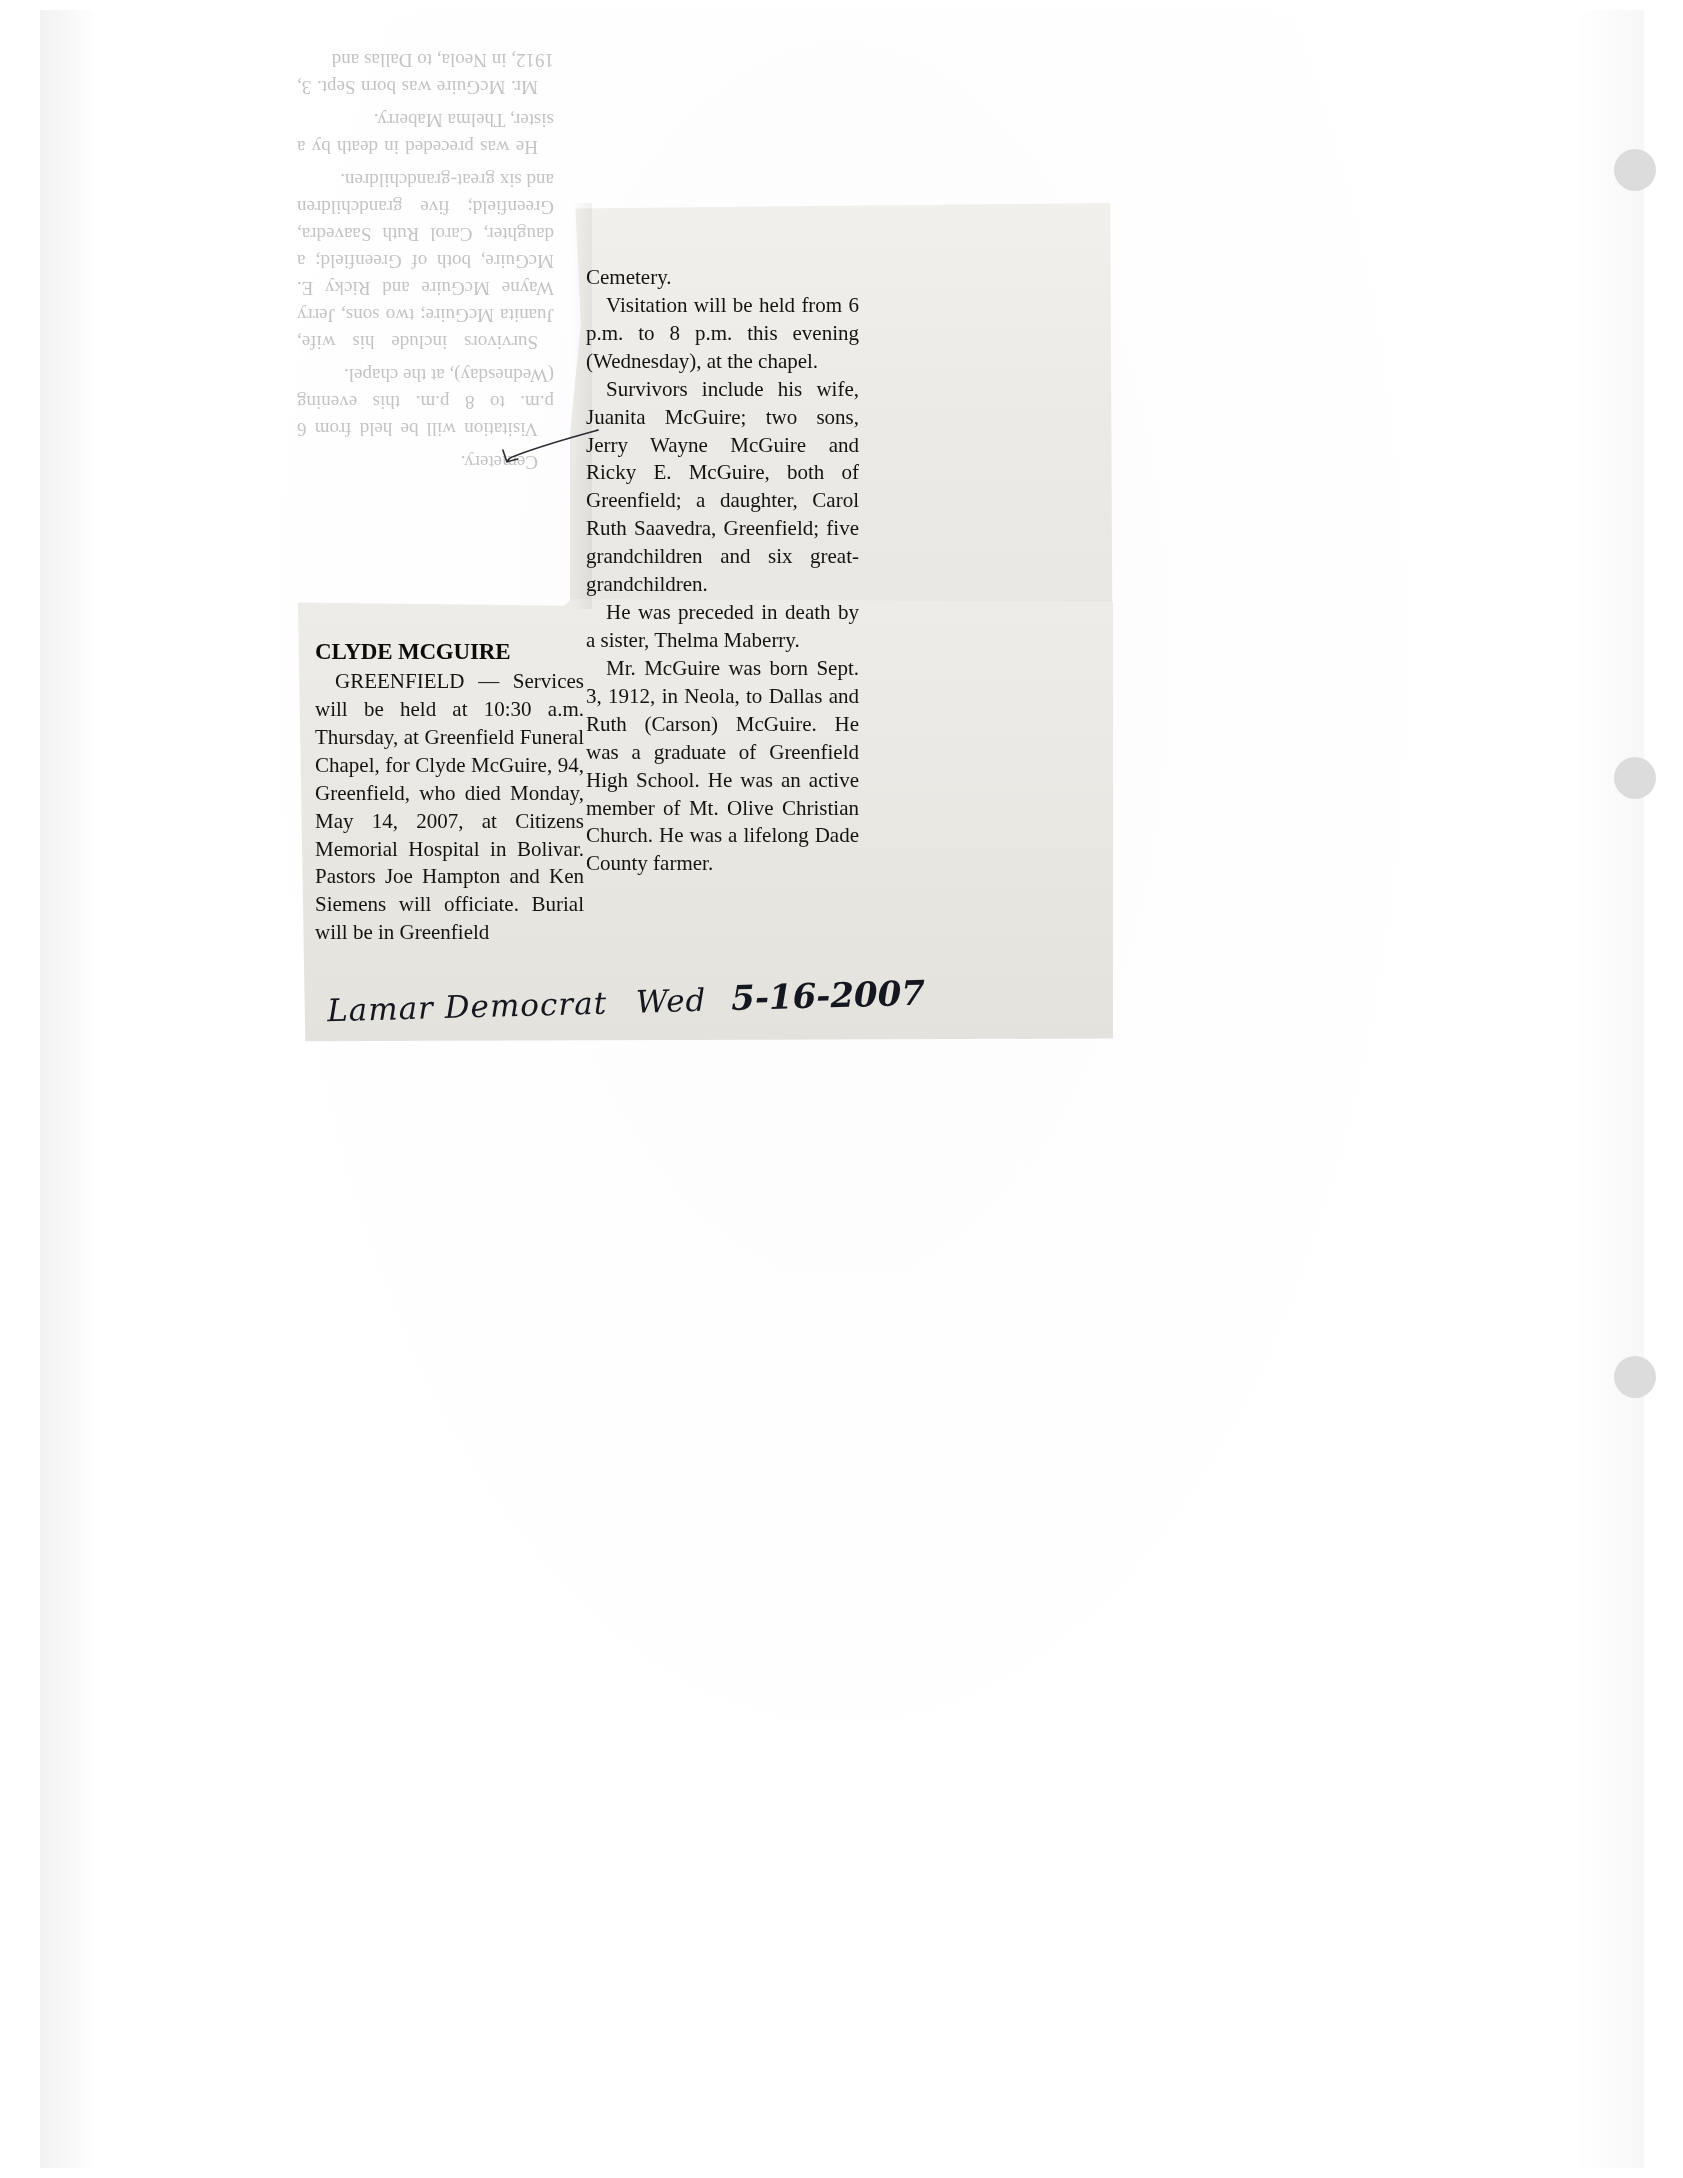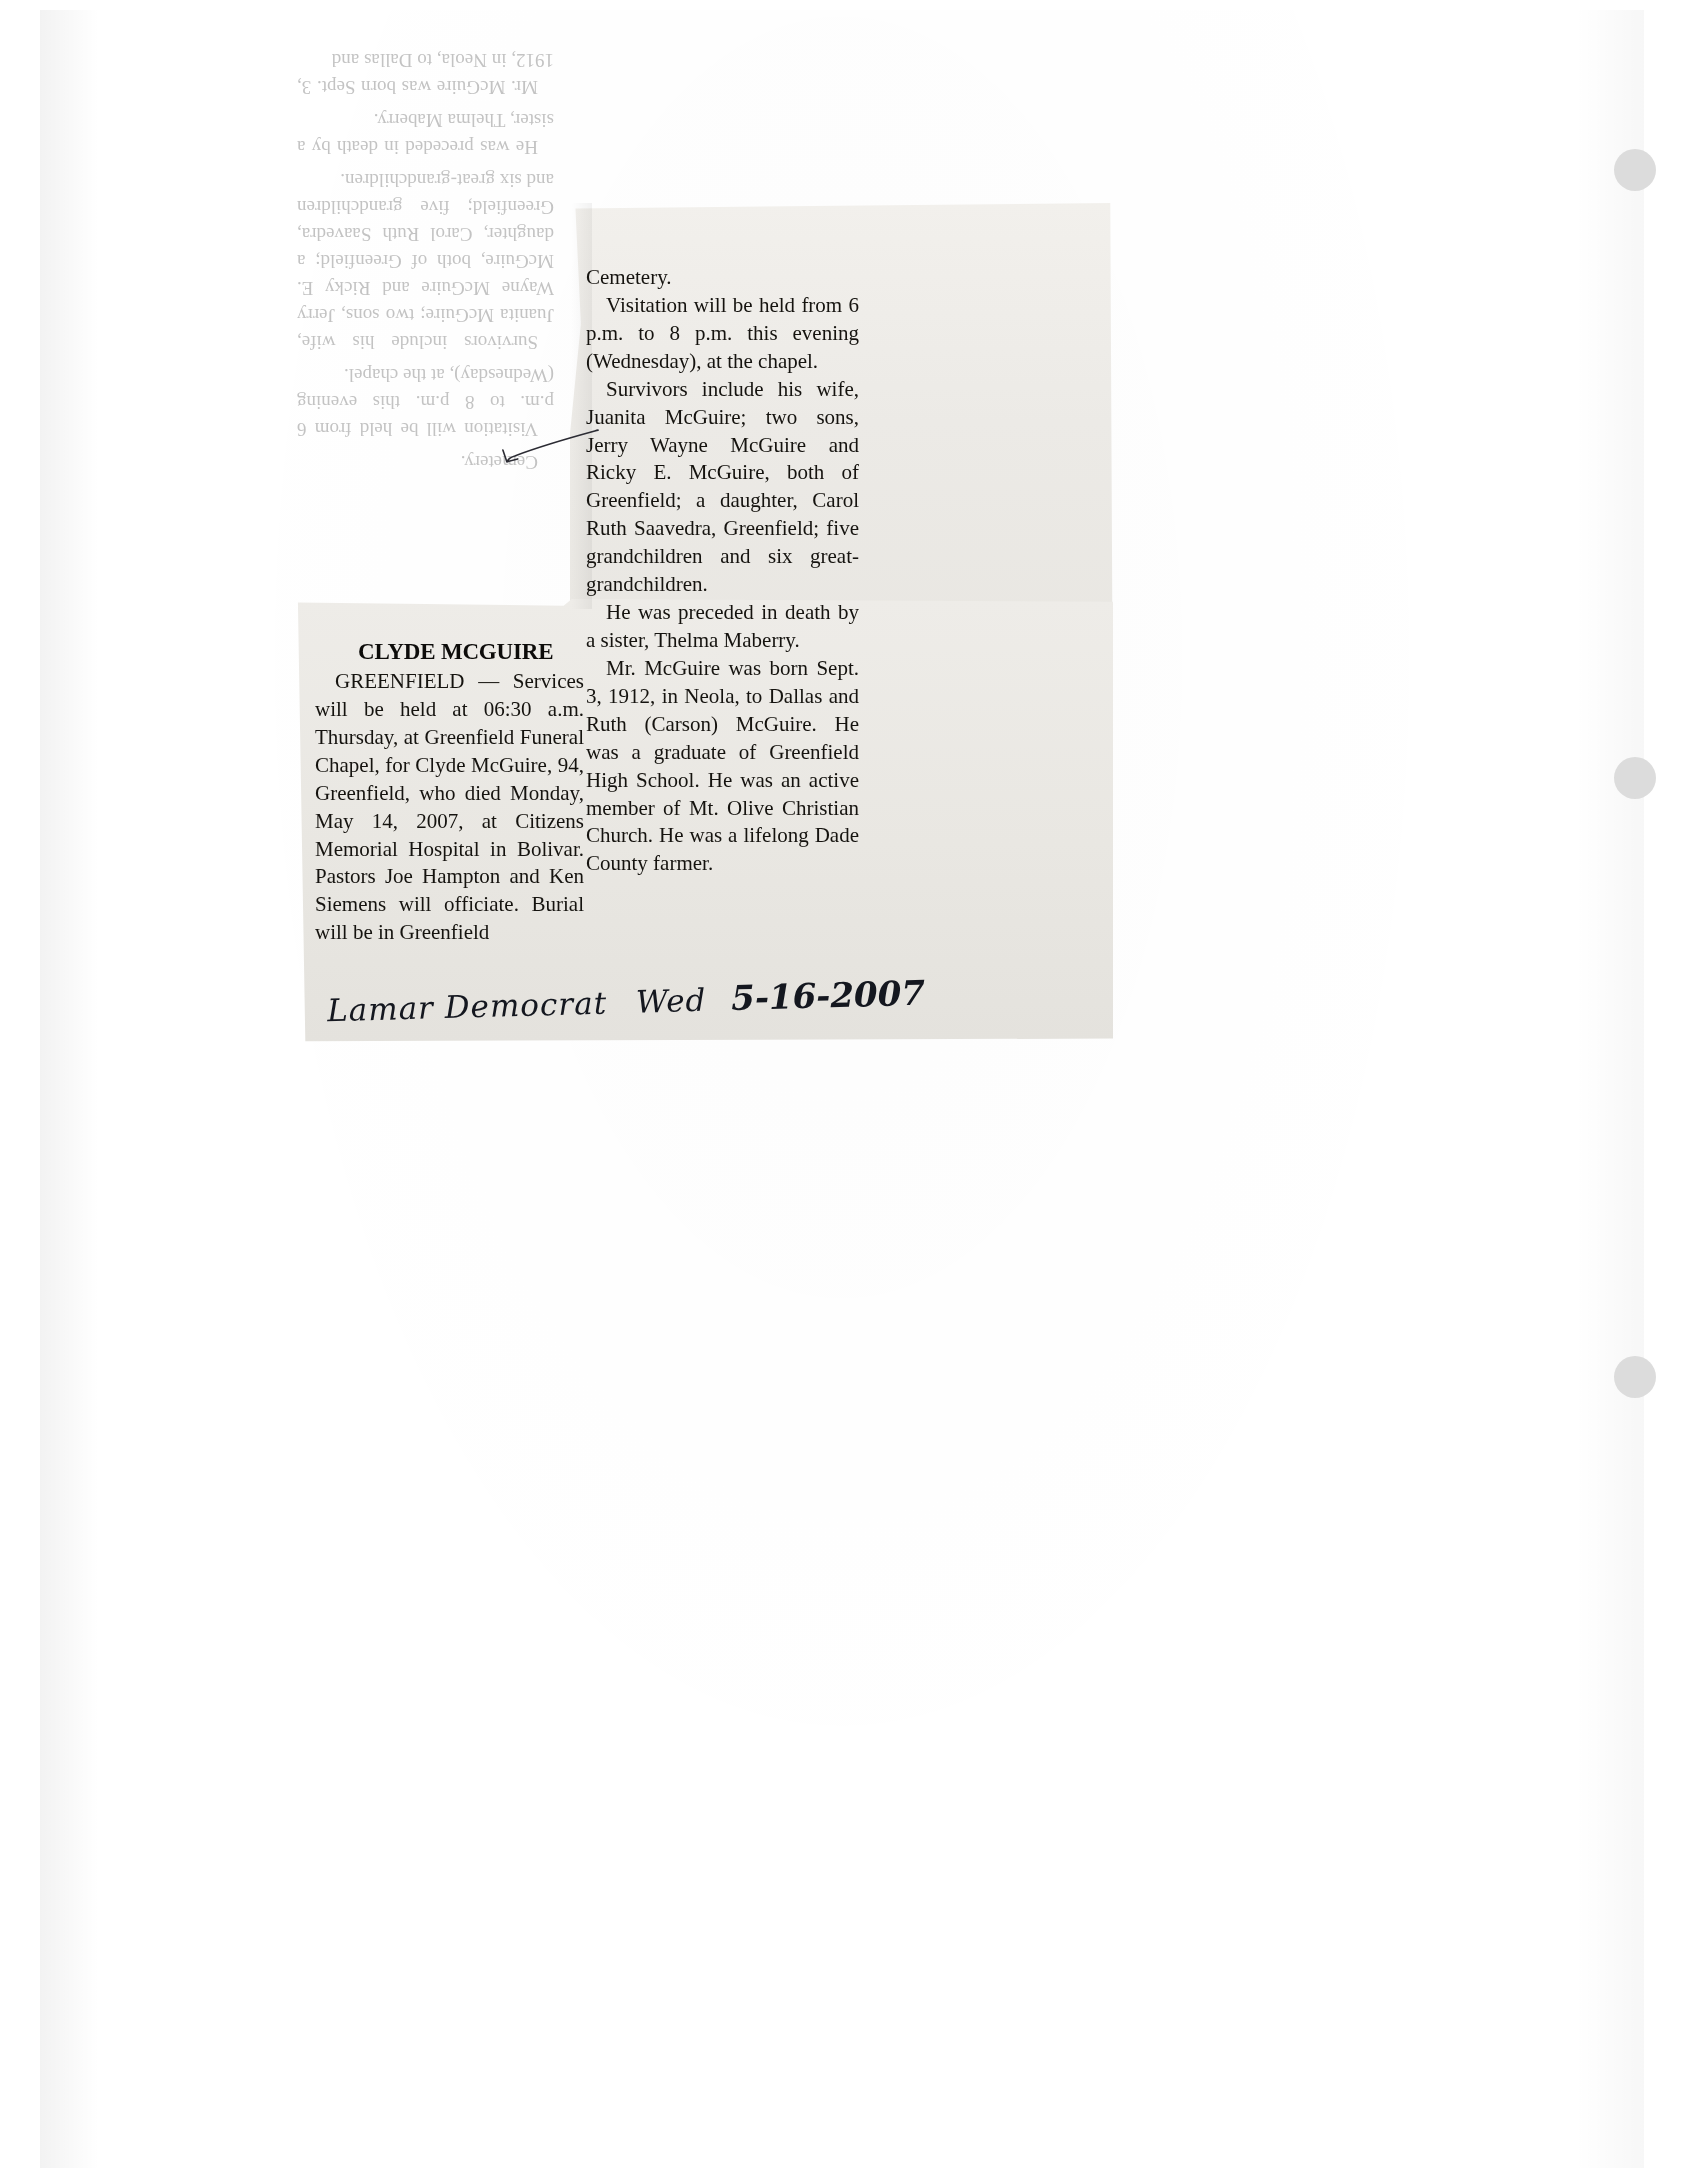--- a/index.html
+++ b/index.html
@@ -137,21 +137,20 @@
   #headline {
     position: absolute;
     left: 22px;
     top: 436px;
     width: 273px;
     font-family: "Liberation Serif", serif;
     font-weight: bold;
     font-size: 23px;
     letter-spacing: -0.2px;
     color: #0d0c0a;
-    margin-left: 43px;
   }
 
   
   #pen-mark {
     position: absolute;
     left: 194px;
     top: 223px;
     width: 119px;
     height: 40px;
     pointer-events: none;
@@ -198,21 +197,21 @@
     <div class="clip-paper" id="clip-lower"></div>
     <div id="tear-edge"></div>
 
     <svg id="pen-mark" viewBox="0 0 120 40">
       <path d="M112 4 C 90 10, 60 18, 28 30 C 24 31, 22 32, 20 36 M20 36 L 16 24 M20 36 L 31 33" fill="none" stroke="#2b2b33" stroke-width="1.6" stroke-linecap="round"></path>
     </svg>
 
     <div id="headline">CLYDE MCGUIRE</div>
 
     <div class="col" id="col-left">
-      <p>GREENFIELD — Services will be held at 06:30 a.m. Thursday, at Greenfield Funeral Chapel, for Clyde McGuire, 94, Greenfield, who died Monday, May 14, 2007, at Citizens Memorial Hospital in Bolivar. Pastors Joe Hampton and Ken Siemens will officiate. Burial will be in Greenfield</p>
+      <p>GREENFIELD — Services will be held at 10:30 a.m. Thursday, at Greenfield Funeral Chapel, for Clyde McGuire, 94, Greenfield, who died Monday, May 14, 2007, at Citizens Memorial Hospital in Bolivar. Pastors Joe Hampton and Ken Siemens will officiate. Burial will be in Greenfield</p>
     </div>
 
     <div class="col" id="col-right">
       <p class="noindent">Cemetery.</p>
       <p>Visitation will be held from 6 p.m. to 8 p.m. this evening (Wednesday), at the chapel.</p>
       <p>Survivors include his wife, Juanita McGuire; two sons, Jerry Wayne McGuire and Ricky E. McGuire, both of Greenfield; a daughter, Carol Ruth Saavedra, Greenfield; five grandchildren and six great-grandchildren.</p>
       <p>He was preceded in death by a sister, Thelma Maberry.</p>
       <p>Mr. McGuire was born Sept. 3, 1912, in Neola, to Dallas and Ruth (Carson) McGuire. He was a graduate of Greenfield High School. He was an active member of Mt. Olive Christian Church. He was a lifelong Dade County farmer.</p>
     </div>
 

